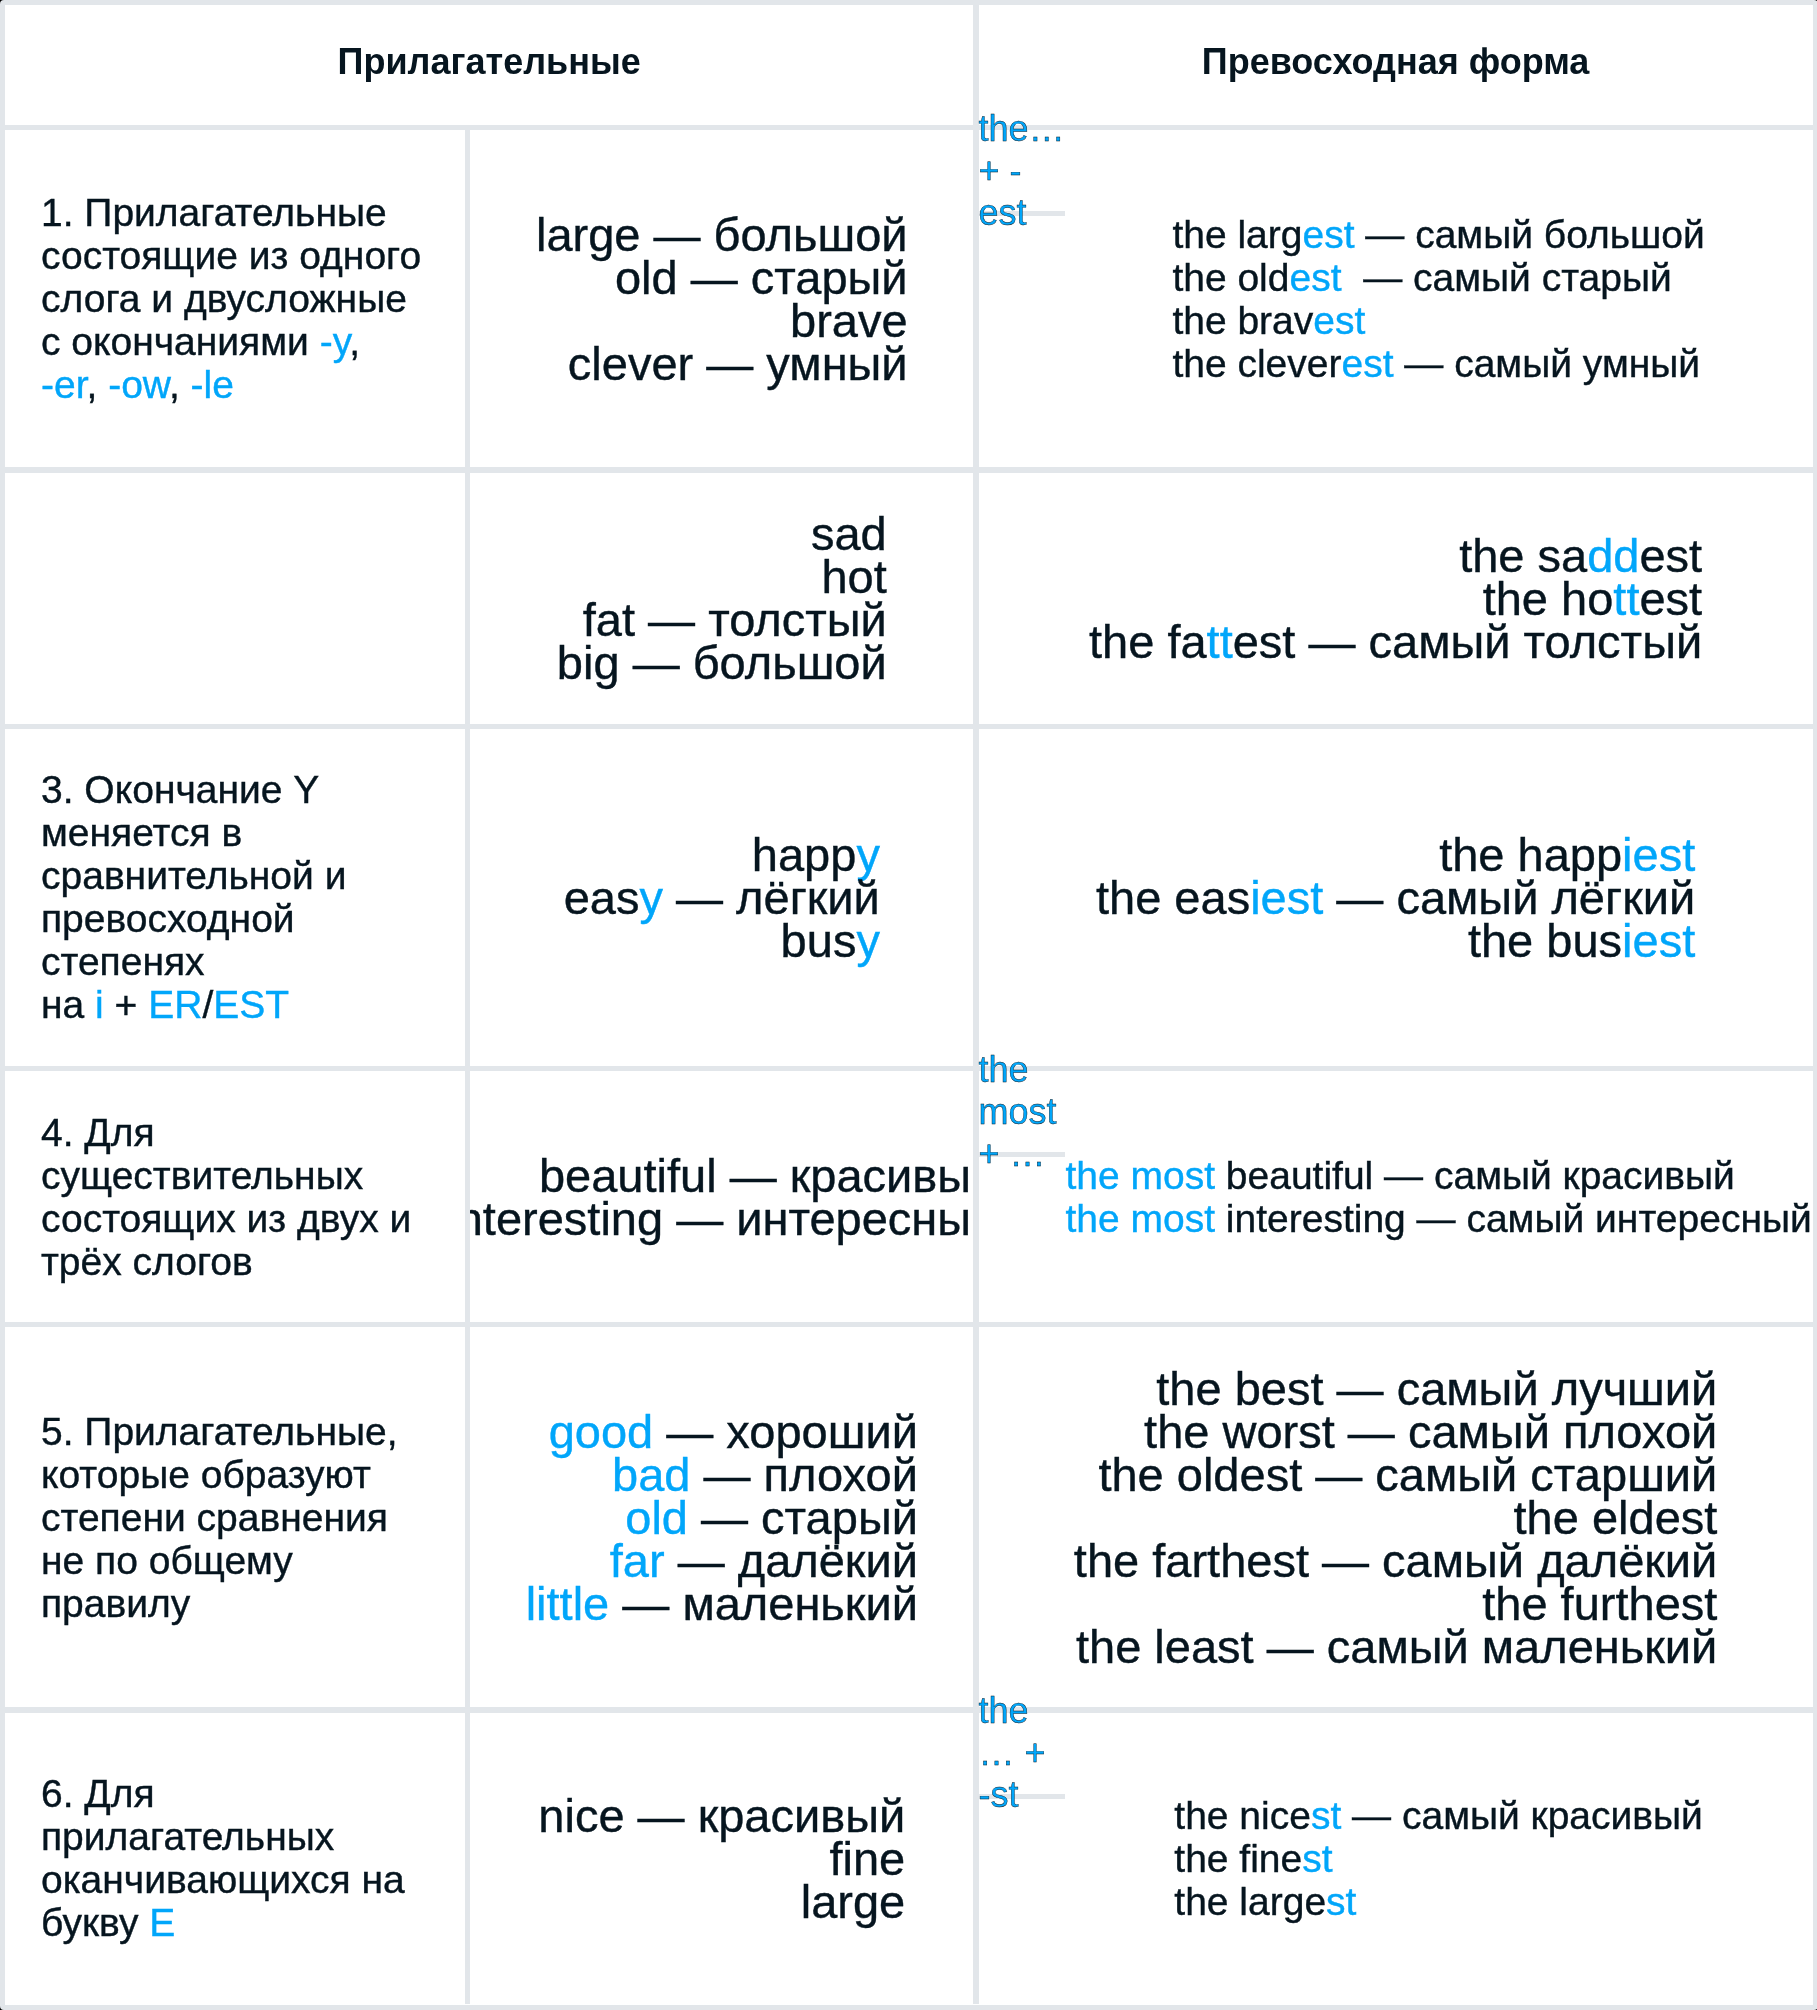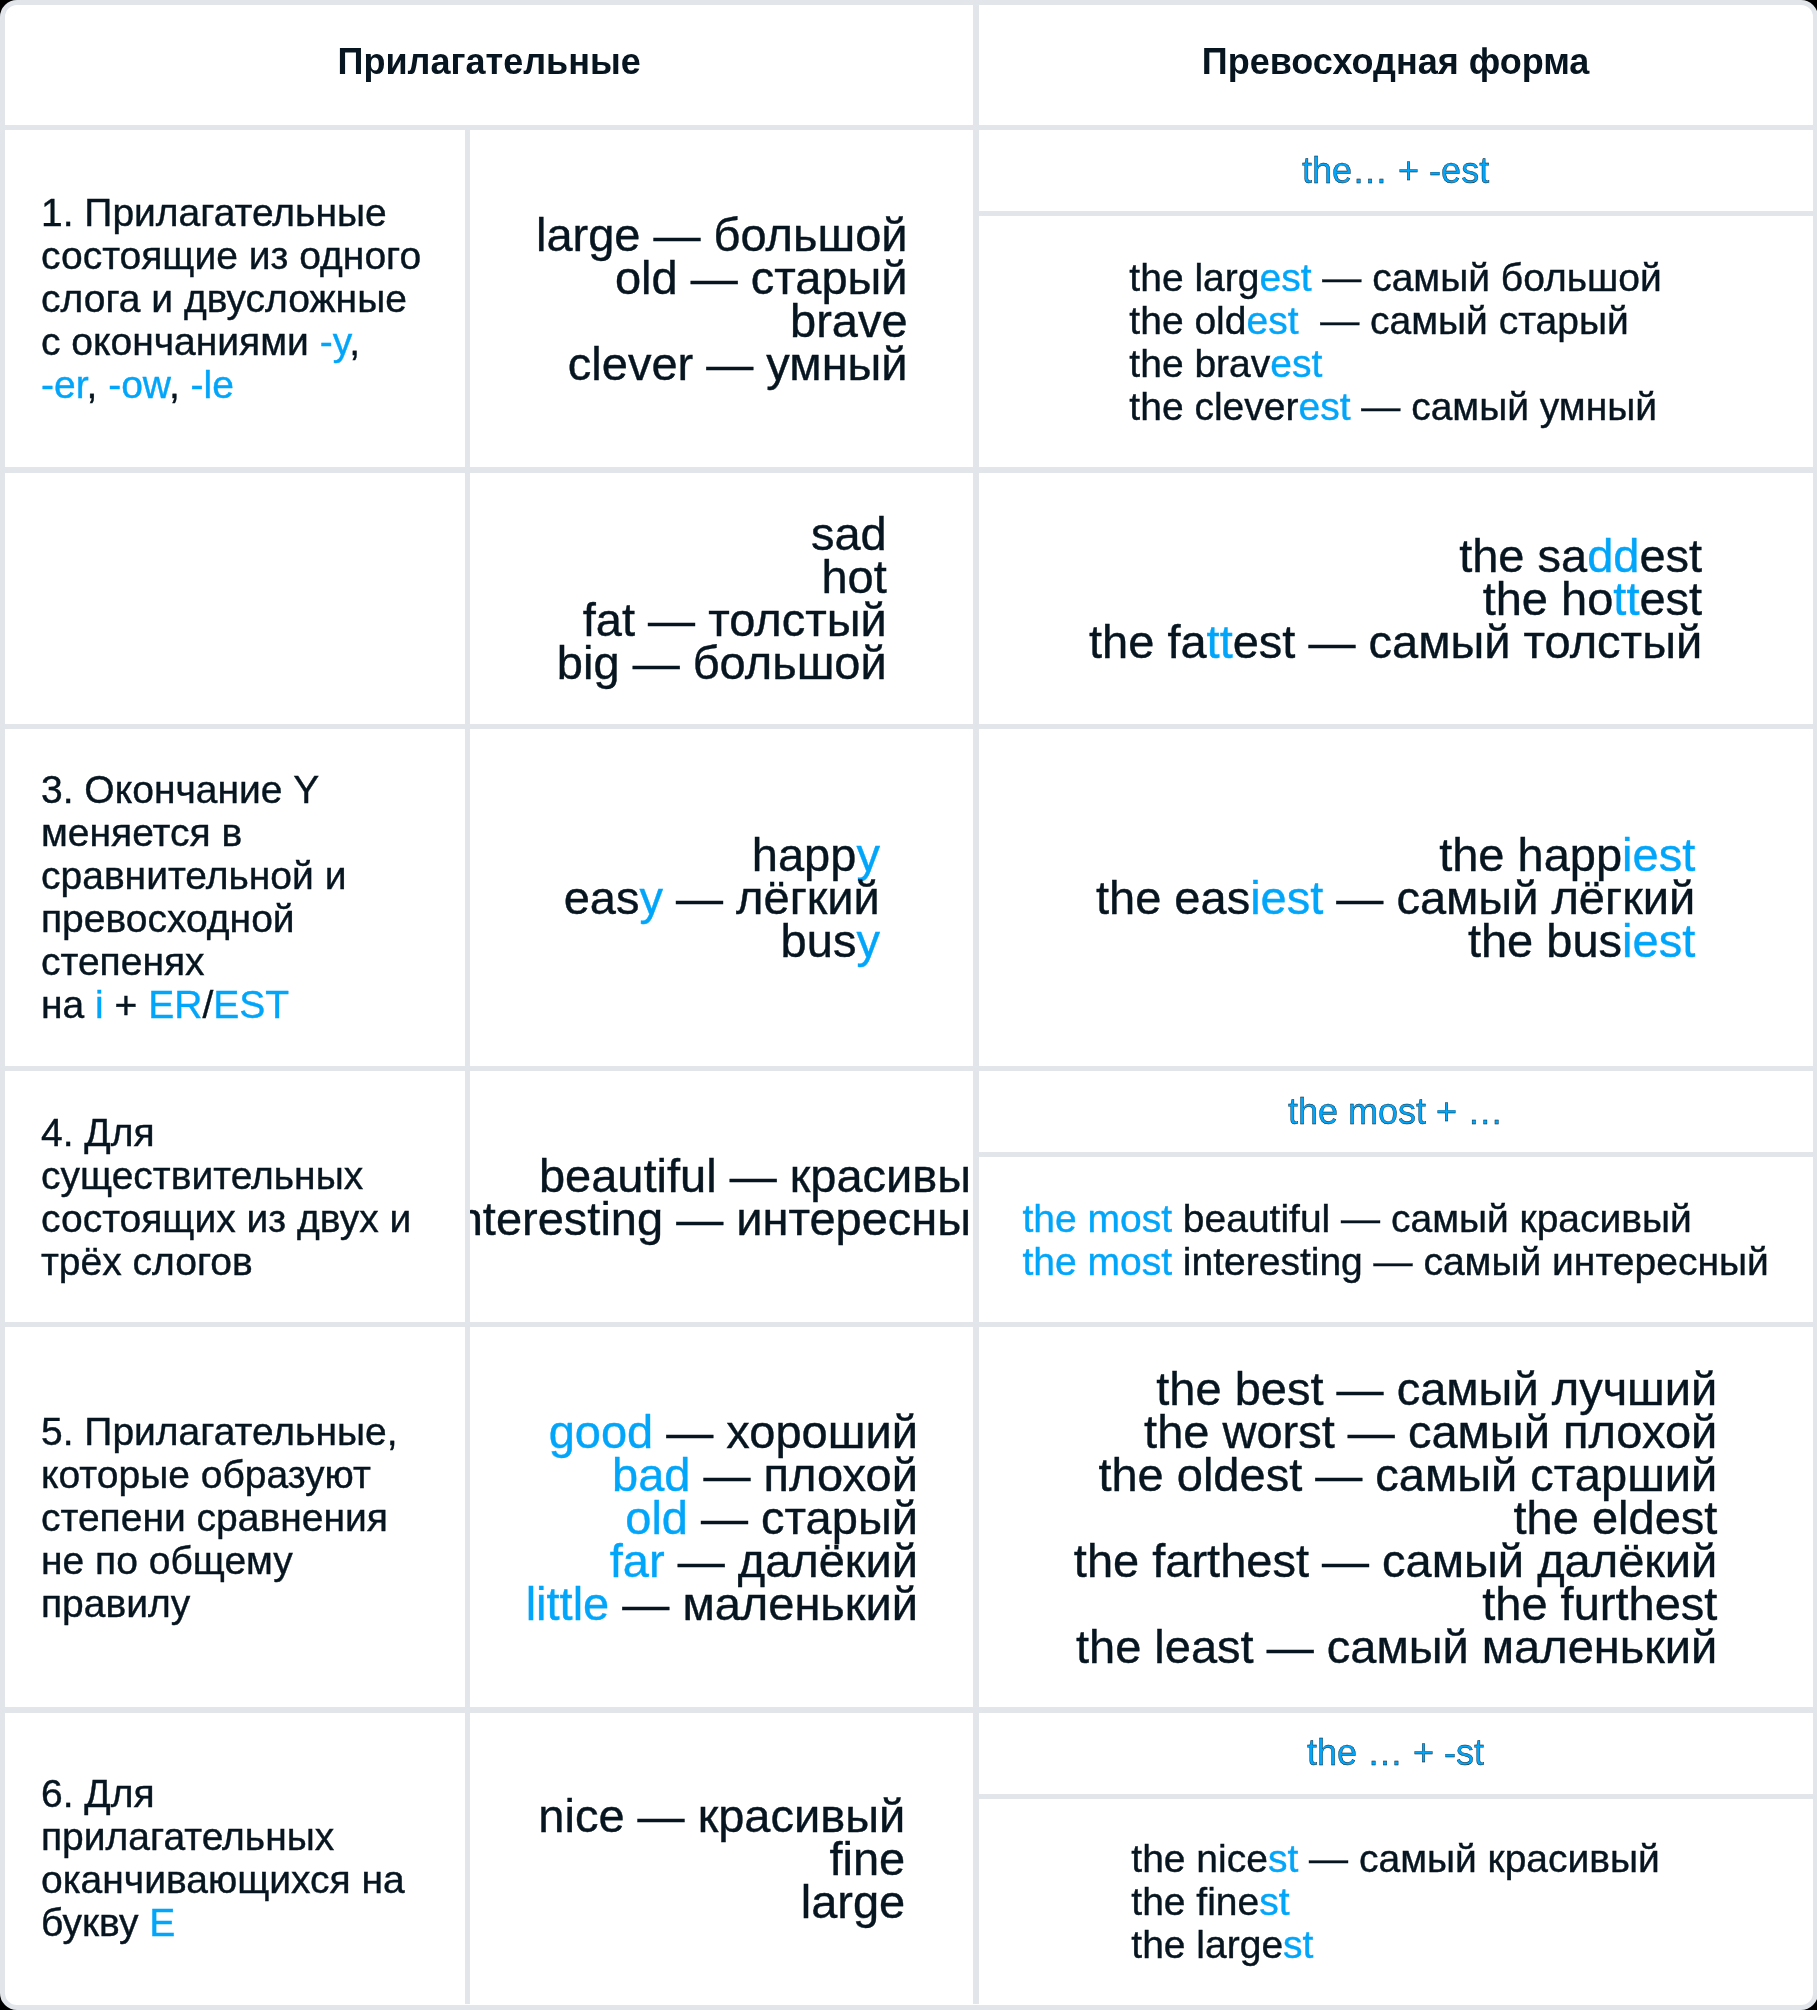--- a/index.html
+++ b/index.html
@@ -1,39 +1,39 @@
 <!DOCTYPE html>
 <html lang="ru" style="font-size:14.3px"><head>
 <meta charset="utf-8">
 <title>Прилагательные — Превосходная форма</title>
 <style>
   html,body{margin:0;padding:0;background:#000;}
   *{box-sizing:border-box;}
   .sheet{
     width:1818px;height:2010px;position:relative;
     background:#fff;
-    border:5.3px solid #e2e6ea;border-radius:17px;
+    border:5.3px solid #e2e6ea;border-radius:4px;
     font-family:"Liberation Sans",sans-serif;
     color:#06151f;
     -webkit-text-stroke:0.4px #06151f;
     overflow:hidden;
     -webkit-font-smoothing:antialiased;
   }
   .grid{
     width:1807px;height:2000px;display:grid;
     will-change:opacity;opacity:0.9999;
     grid-template-columns:460px 5.3px 503px 5.3px 834px;
     grid-template-rows:120px 5.3px 337px 5.3px 251px 5.3px 337px 5.3px 251px 5.3px 380px 5.3px 291px;
   }
   .vsep,.hsep{background:#e2e6ea;}
   .cell{display:flex;align-items:center;overflow:hidden;}
   .rule{padding-left:36px;padding-right:3px;font-size:39px;line-height:43px;}
   .mid{justify-content:center;font-size:47px;line-height:43px;text-align:right;}
   .line{display:block;white-space:pre;}
-  .formulacell{display:flex;flex-direction:column;}
+  .formulacell{display:flex;flex-direction:row;}
   .formula{height:86px;flex:0 0 86px;display:flex;align-items:center;justify-content:center;
      font-size:36px;color:#00a6fa;border-bottom:5.3px solid #e2e6ea;}
   .formulabody{flex:1 1 auto;display:flex;align-items:center;justify-content:center;
      font-size:39px;line-height:43px;}
   .hd{display:flex;align-items:center;justify-content:center;font-weight:bold;font-size:36px;-webkit-text-stroke:0px;}
   .hd > span{position:relative;top:-2.7px;}
   .b{color:#00a6fa;-webkit-text-stroke-color:#00a6fa;}
 </style>
 </head>
 <body>

